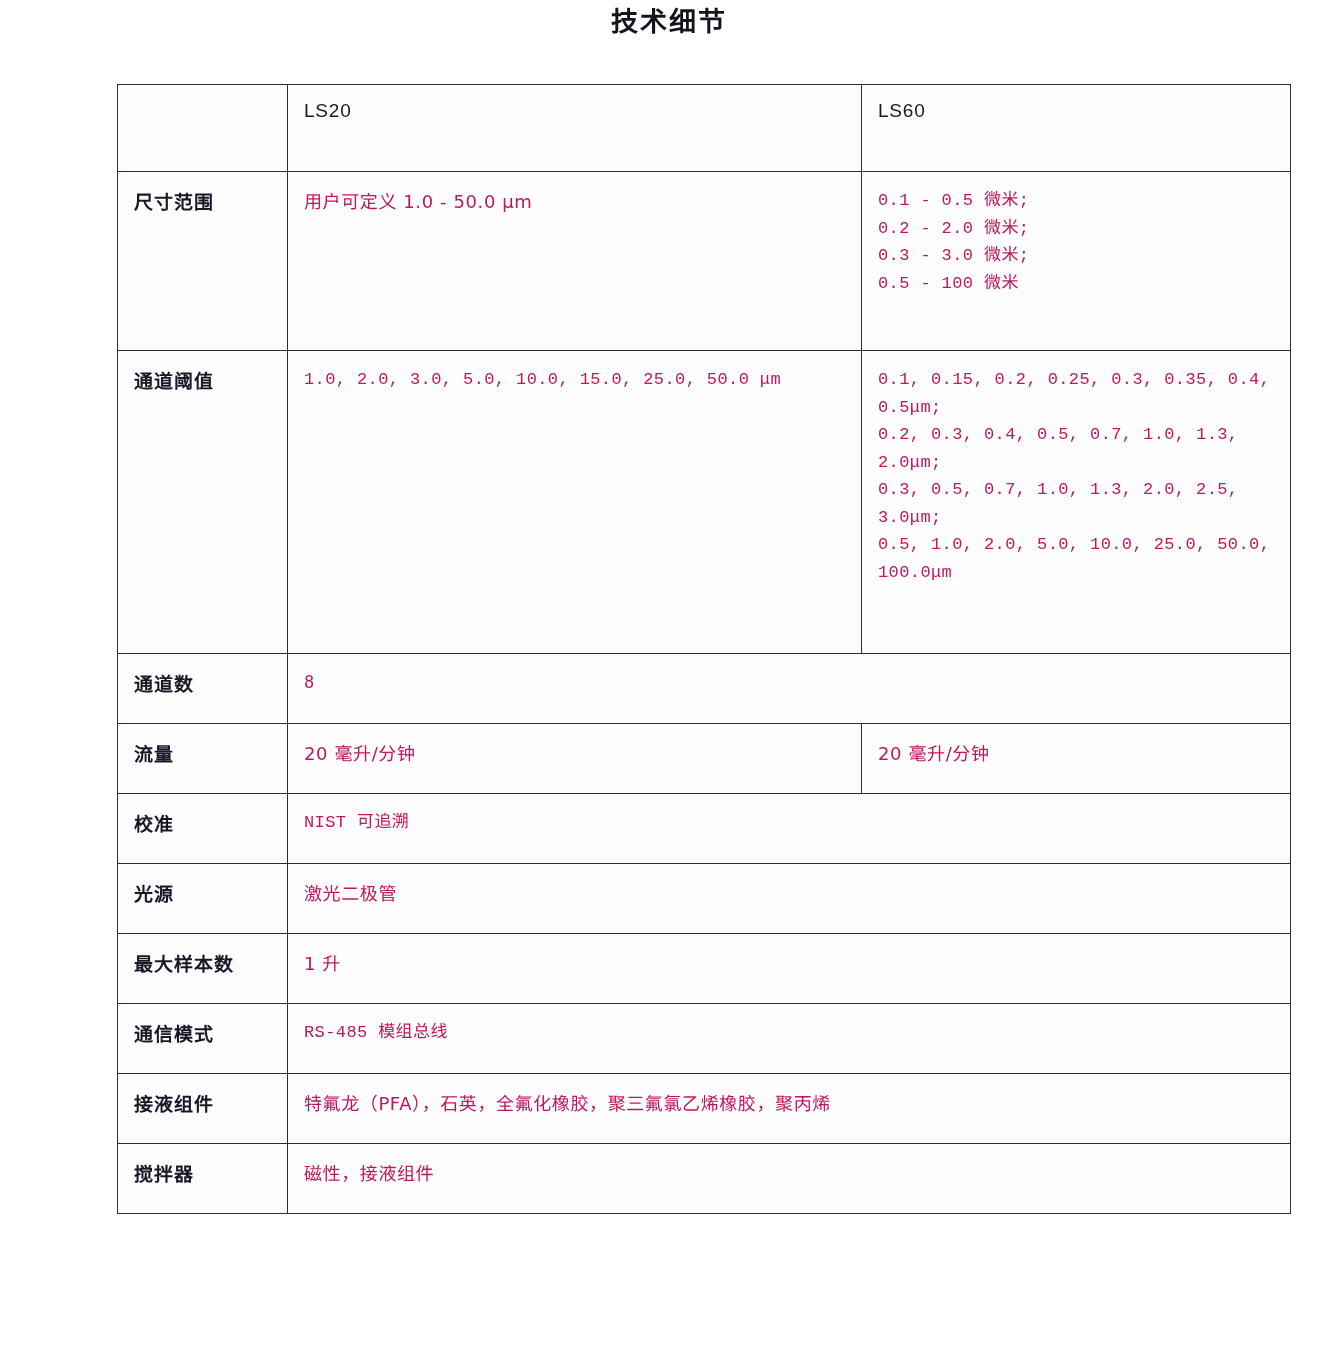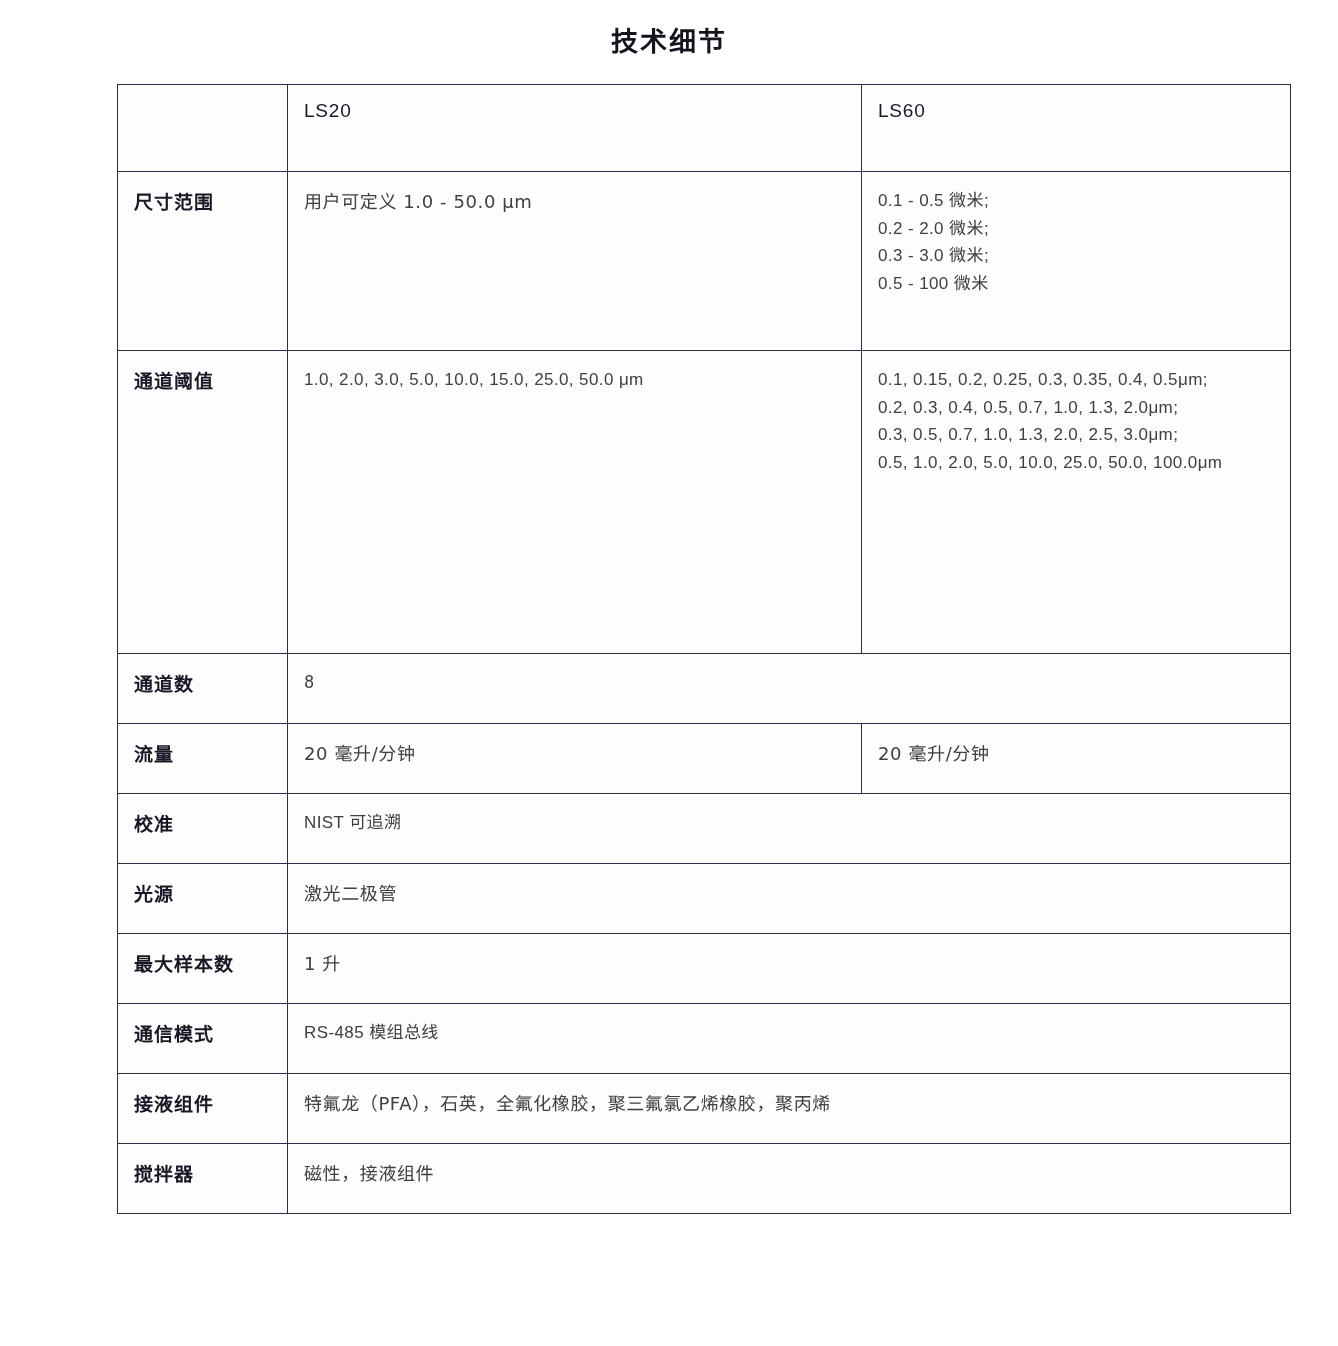--- a/index.html
+++ b/index.html
@@ -20,21 +20,21 @@
   .page {
     width: 1338px;
     height: 1346px;
     position: relative;
     background: #ffffff;
   }
 
   
   .doc-title {
     position: absolute;
-    top: 20px;
+    top: 0;
     left: 0;
     width: 1338px;
     text-align: center;
     font-size: 27px;
     font-weight: bold;
     letter-spacing: 2px;
     color: #14141f;
     font-family: "DejaVu Sans", "Liberation Sans", sans-serif;
   }
 
@@ -66,26 +66,26 @@
     font-size: 19px;
     font-weight: bold;
     letter-spacing: 1px;
     color: #171726;
     white-space: nowrap;
     font-family: "DejaVu Sans", "Liberation Sans", sans-serif;
   }
   .cell-value {
     font-size: 18px;
     letter-spacing: 0.6px;
-    color: #404040;
+    color: #be185d;
     line-height: 1.62;
     font-family: "DejaVu Sans", "Liberation Sans", sans-serif;
   }
   .cell-value.mono-ish {
-    font-family: Liberation Sans, sans-serif;
+    font-family: Liberation Mono, monospace;
     font-size: 17px;
     letter-spacing: 0.4px;
   }
   .cell-value.latin {
     font-family: "DejaVu Sans Mono", "Liberation Mono", monospace;
     font-size: 17px;
     letter-spacing: 0.5px;
   }
 
   

